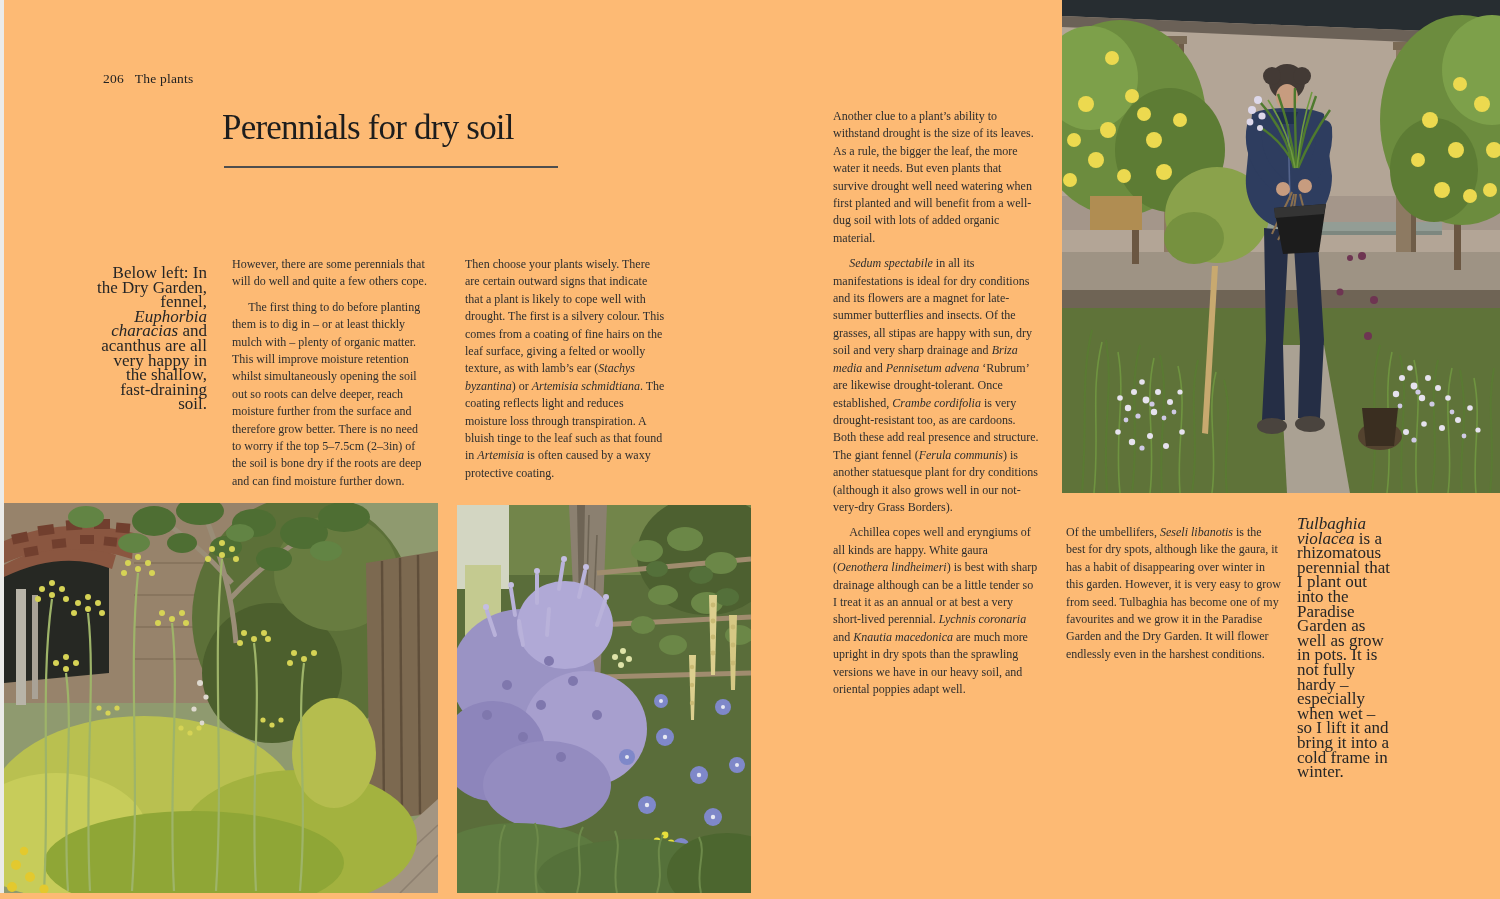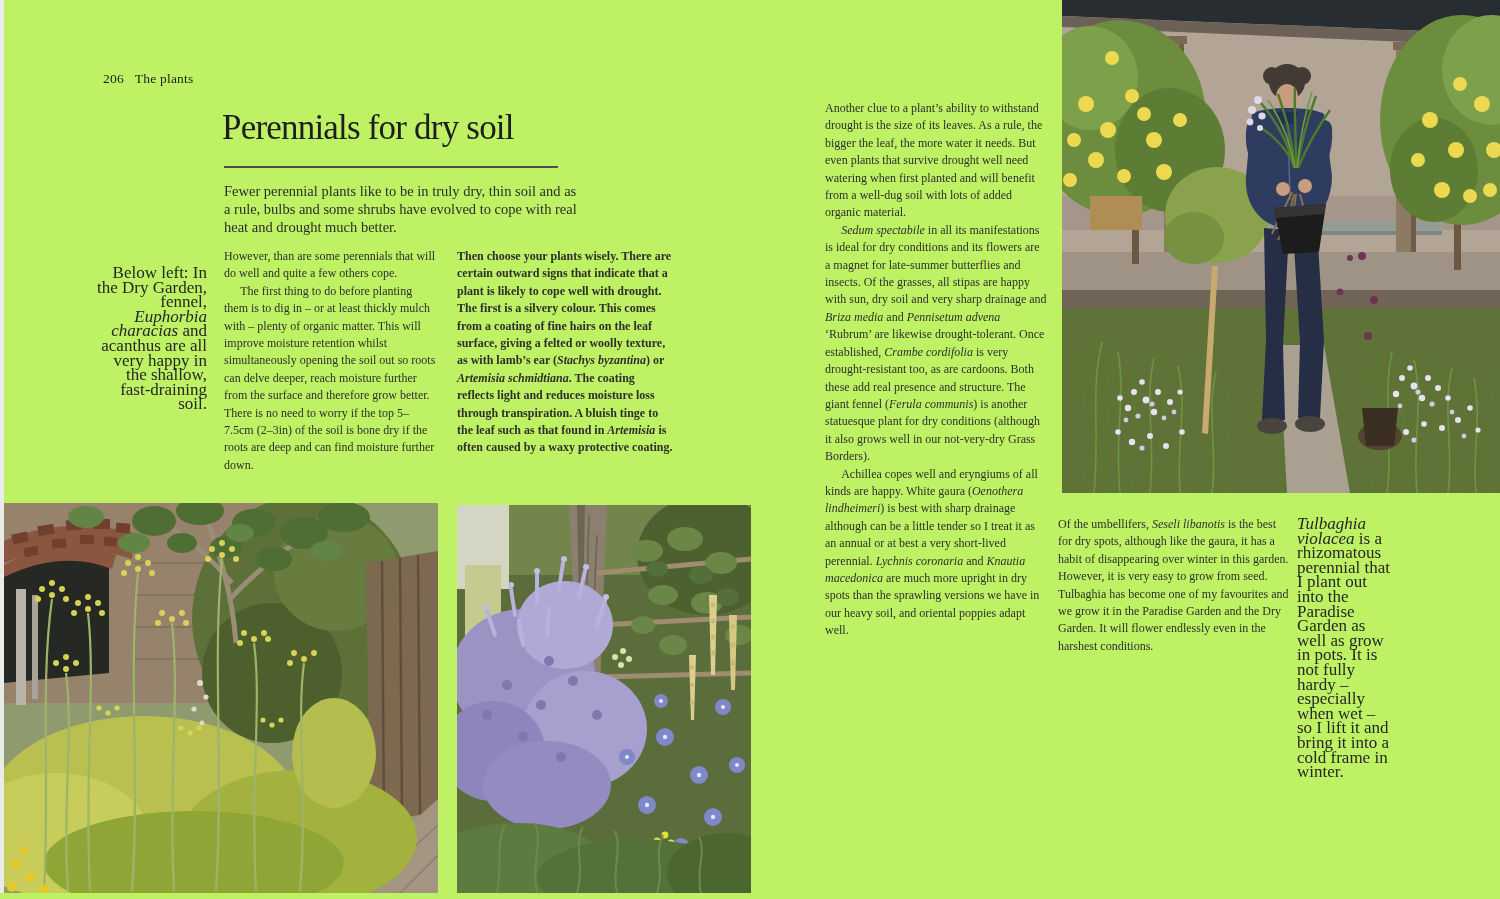--- a/index.html
+++ b/index.html
@@ -1,34 +1,34 @@
 <!DOCTYPE html>
 <html><head>
 <meta charset="utf-8">
 <style>
   html,body{margin:0;padding:0;background:#ffffff;}
   #page{
     position:relative;width:1500px;height:899px;overflow:hidden;
-    background:#bef264;color:#2b2b2b;
+    background:#fdba74;color:#2b2b2b;
     font-family:"Liberation Serif","DejaVu Serif",serif;
   }
   .abs{position:absolute;}
   
   #book-edge-left{left:0;top:0;width:4px;height:893px;background:#ebebe8;}
   #running-head{left:103px;top:71px;font-size:13.5px;color:#222;letter-spacing:.2px;}
   #running-head .pn{margin-right:11px;}
   #article-title{left:222px;top:108px;font-size:35px;letter-spacing:-.8px;color:#1d1d1d;white-space:nowrap;}
   #title-rule{left:224px;top:166px;width:334px;height:2px;background:#4e4e4e;}
   #intro{left:224px;top:183px;width:430px;font-size:14.5px;line-height:17.8px;white-space:pre-line;color:#2b2b2b;}
   
   .col{font-size:12px;line-height:17.4px;color:#2e2e2e;}
-  .col p{margin:0;}
+  .col p{margin:8px;}
   .col p + p{text-indent:1.35em;}
   #col1{left:224px;top:248px;width:214px;}
-  #col2{left:457px;top:248px;width:217px;font-weight:bold;}
+  #col2{left:457px;top:248px;width:217px;}
   #col3{left:825px;top:100px;width:222px;}
   #col4{left:1058px;top:516px;width:233px;}
   
   .caption{font-size:17px;line-height:14.6px;color:#262626;}
   .caption p{margin:0 0 15px 0;}
   #caption-left{left:93px;top:266px;width:114px;text-align:right;}
   #caption-right{left:1297px;top:517px;width:94px;text-align:left;}
   
   #pull-quote{left:1040px;top:731px;width:380px;font-size:19px;line-height:24.5px;
     text-align:center;white-space:pre-line;color:#333;}
@@ -46,30 +46,27 @@
 
   <div class="abs" id="book-edge-left"></div>
 
   <div class="abs" id="running-head">
     <span class="pn">206</span><span>The plants</span>
   </div>
 
   <div class="abs" id="article-title">Perennials for dry soil</div>
   <div class="abs" id="title-rule"></div>
 
-  <div class="abs" id="intro">Fewer perennial plants like to be in truly dry, thin soil and as
-a rule, bulbs and some shrubs have evolved to cope with real
-heat and drought much better.</div>
 
   <div class="abs caption" id="caption-left">
       <p>Below left: In the Dry Garden, fennel, <i>Euphorbia characias</i> and acanthus are all very happy in the shallow, fast-draining soil.</p>
     </div>
 
   <div class="abs col" id="col1">
-      <p>However, than are some perennials that will do well and quite a few others cope.</p>
+      <p>However, there are some perennials that will do well and quite a few others cope.</p>
       <p>The first thing to do before planting them is to dig in – or at least thickly mulch with – plenty of organic matter. This will improve moisture retention whilst simultaneously opening the soil out so roots can delve deeper, reach moisture further from the surface and therefore grow better. There is no need to worry if the top 5–7.5cm (2–3in) of the soil is bone dry if the roots are deep and can find moisture further down.</p>
     </div>
   <div class="abs col" id="col2">
       <p>Then choose your plants wisely. There are certain outward signs that indicate that a plant is likely to cope well with drought. The first is a silvery colour. This comes from a coating of fine hairs on the leaf surface, giving a felted or woolly texture, as with lamb’s ear (<i>Stachys byzantina</i>) or <i>Artemisia schmidtiana</i>. The coating reflects light and reduces moisture loss through transpiration. A bluish tinge to the leaf such as that found in <i>Artemisia</i> is often caused by a waxy protective coating.</p>
     </div>
   <div class="abs col" id="col3">
       <p>Another clue to a plant’s ability to withstand drought is the size of its leaves. As a rule, the bigger the leaf, the more water it needs. But even plants that survive drought well need watering when first planted and will benefit from a well-dug soil with lots of added organic material.</p>
       <p><i>Sedum spectabile</i> in all its manifestations is ideal for dry conditions and its flowers are a magnet for late-summer butterflies and insects. Of the grasses, all stipas are happy with sun, dry soil and very sharp drainage and <i>Briza media</i> and <i>Pennisetum advena</i> ‘Rubrum’ are likewise drought-tolerant. Once established, <i>Crambe cordifolia</i> is very drought-resistant too, as are cardoons. Both these add real presence and structure. The giant fennel (<i>Ferula communis</i>) is another statuesque plant for dry conditions (although it also grows well in our not-very-dry Grass Borders).</p>
       <p>Achillea copes well and eryngiums of all kinds are happy. White gaura (<i>Oenothera lindheimeri</i>) is best with sharp drainage although can be a little tender so I treat it as an annual or at best a very short-lived perennial. <i>Lychnis coronaria</i> and <i>Knautia macedonica</i> are much more upright in dry spots than the sprawling versions we have in our heavy soil, and oriental poppies adapt well.</p>
     </div>

